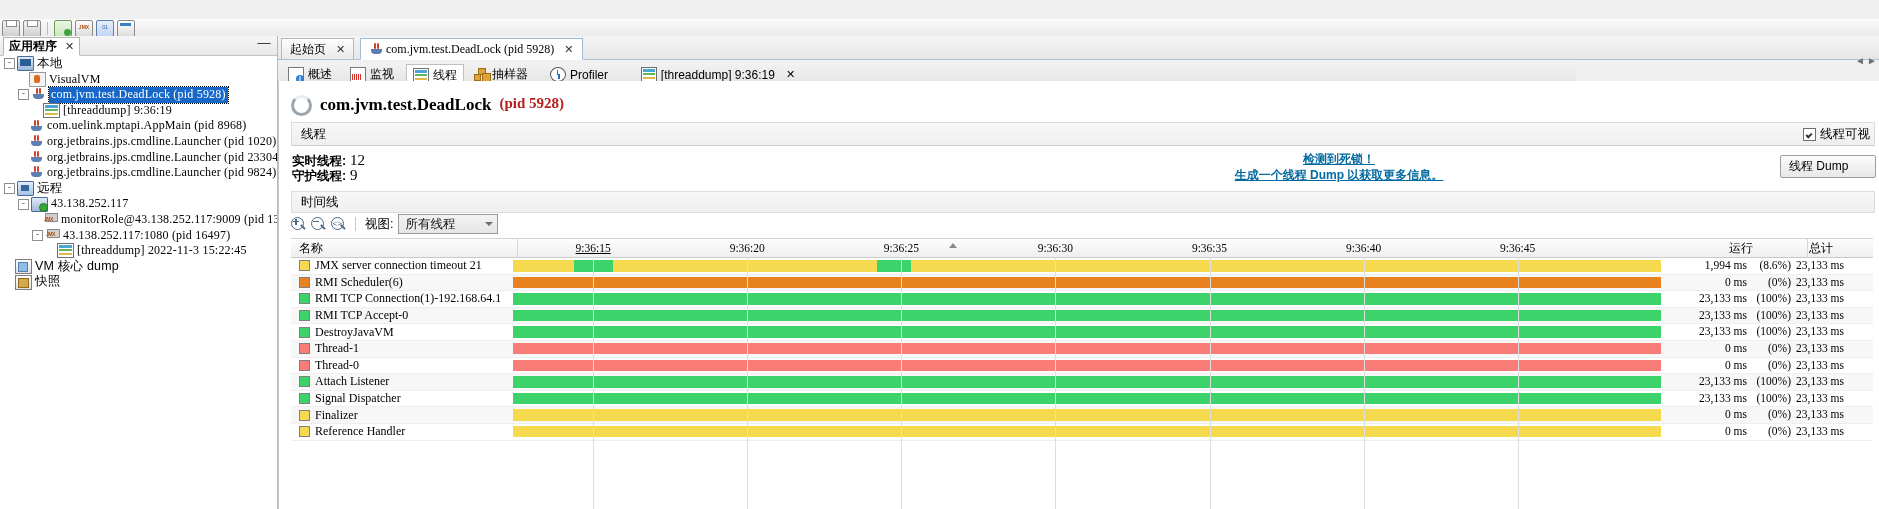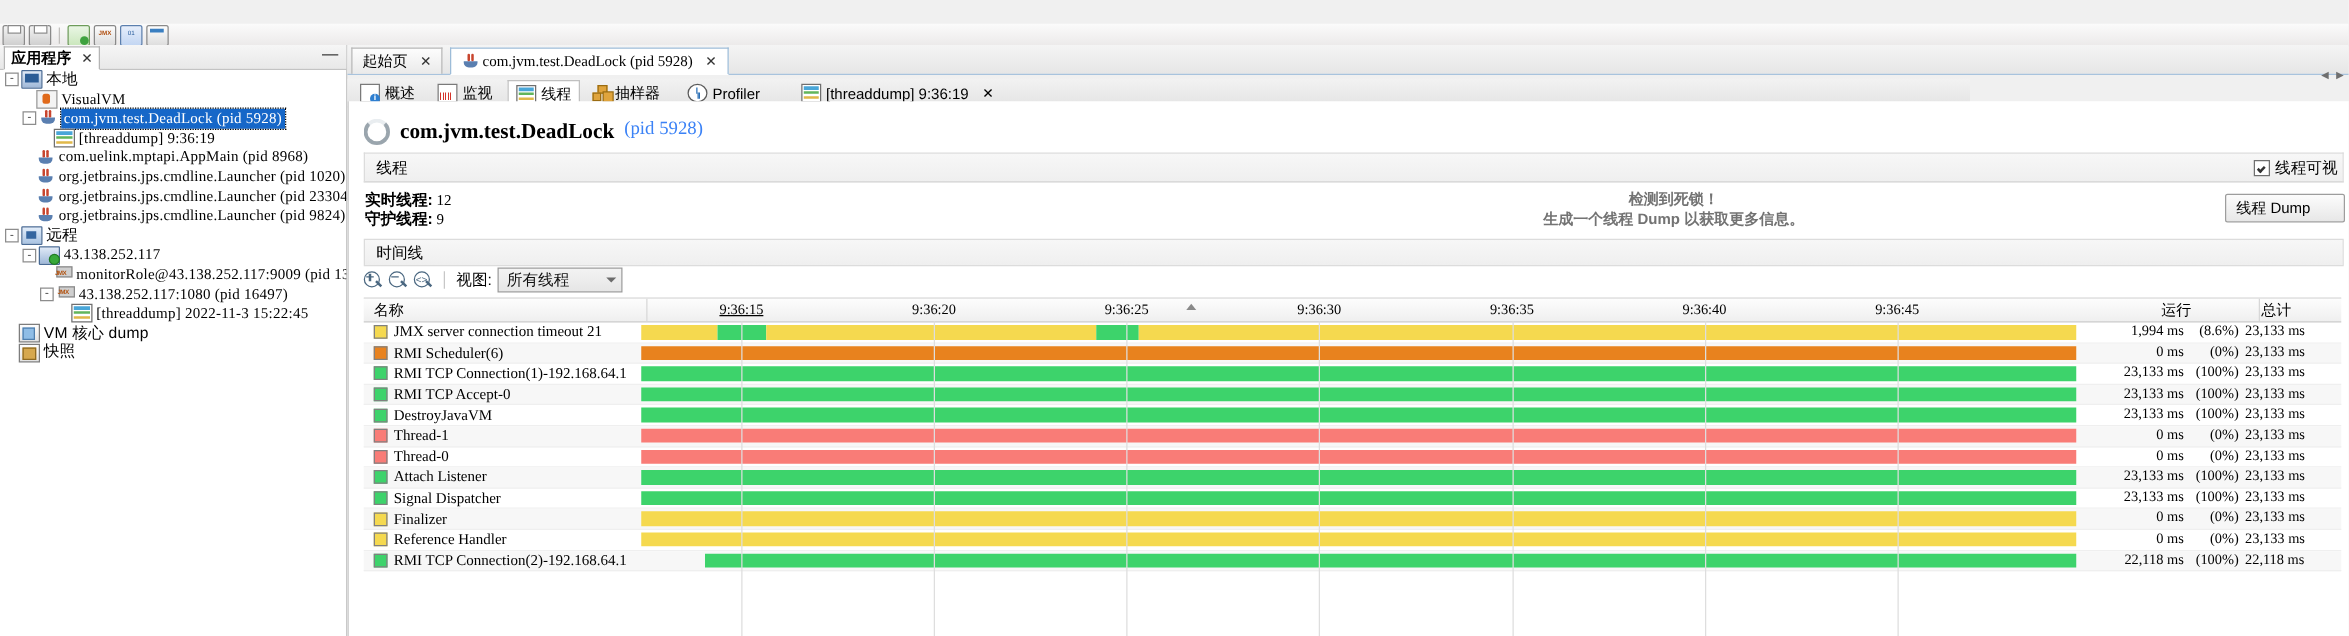--- a/index.html
+++ b/index.html
@@ -118,36 +118,36 @@
   .sico-dump:before{content:"";position:absolute;left:1px;top:1px;right:1px;height:3px;background:#49a6d8;}
   .sico-dump:after{content:"";position:absolute;left:1px;top:5px;right:1px;height:2px;background:#62b55b;
     box-shadow:0 4px 0 #e0b84a;}
 
   .content{position:absolute;left:0;top:45px;width:1601px;height:447px;background:#fff;
     border-left:1px solid #c6c6c6;}
 
   .page-title{position:absolute;left:12px;top:14px;display:flex;align-items:flex-start;gap:8px;}
   .spin{width:15px;height:15px;border:3px solid #9aa5ad;border-top-color:#e9edf0;border-radius:50%;}
   .page-title .t{font-family:"Liberation Serif","DejaVu Serif",serif;font-size:17px;font-weight:bold;}
-  .page-title .pid{font-family:"Liberation Serif","DejaVu Serif",serif;font-size:15px;font-weight:normal;color:#3b82f6;}
+  .page-title .pid{font-family:"Liberation Serif","DejaVu Serif",serif;font-size:15px;font-weight:bold;color:#b91c1c;}
 
   .section-head{position:absolute;left:12px;top:41px;width:1582px;height:22px;
     background:linear-gradient(#f7f7f7,#efefef);border:1px solid #dcdcdc;border-bottom:1px solid #d0d0d0;}
   .section-head .lbl{position:absolute;left:9px;top:3px;font-size:12.5px;}
   .chk-wrap{position:absolute;right:4px;top:3px;display:flex;align-items:center;gap:4px;font-size:12.5px;}
   .chkbox{width:11px;height:11px;border:1px solid #6f6f6f;background:#fff;position:relative;}
   .chkbox:after{content:"";position:absolute;left:2px;top:4px;width:4px;height:2px;border-left:2px solid #333;
     border-bottom:2px solid #333;transform:rotate(-45deg);}
 
   .stats{position:absolute;left:13px;top:72px;font-size:12px;}
   .stats .row{height:15px;line-height:15px;}
   .stats .k{font-weight:bold;font-size:12.5px;}
-  .stats .v{font-family:"Liberation Serif","DejaVu Serif",serif;font-size:12px;}
-
-  .deadlock{position:absolute;left:920px;top:70px;width:280px;text-align:center;color:#737373;font-weight:bold;font-size:12px;line-height:16px;}
+  .stats .v{font-family:"Liberation Serif","DejaVu Serif",serif;font-size:15px;}
+
+  .deadlock{position:absolute;left:920px;top:70px;width:280px;text-align:center;color:#0369a1;font-weight:bold;font-size:12px;line-height:16px;text-decoration:underline;}
   .deadlock .l2{font-weight:bold;}
 
   .dumpbtn{position:absolute;right:4px;top:74px;height:21px;min-width:78px;padding:0 8px;
     background:linear-gradient(#fcfcfc,#e7e7e7);border:1px solid #9d9d9d;border-radius:2px;
     display:flex;align-items:center;gap:4px;font-size:12px;}
 
   .timeline-head{position:absolute;left:12px;top:110px;width:1582px;height:20px;
     background:linear-gradient(#f7f7f7,#efefef);border:1px solid #dcdcdc;}
   .timeline-head .lbl{position:absolute;left:9px;top:2px;font-size:12.5px;}
 
@@ -527,29 +527,20 @@
             </div>
             <div class="trow-t">
               <div class="cell-name">
                 <span class="swatch" style="background: rgb(245, 217, 79);"></span>
                 <span>Reference Handler</span>
               </div>
               <div class="bar" style="left: 222px; width: 1148px; background: rgb(245, 217, 79);"></div>
               <div class="cell-run"><span>0 ms</span><span class="pct">(0%)</span></div>
               <div class="cell-tot">23,133 ms</div>
             </div>
-            <div class="trow-t alt">
-              <div class="cell-name">
-                <span class="swatch" style="background: rgb(61, 211, 107);"></span>
-                <span>RMI TCP Connection(2)-192.168.64.1</span>
-              </div>
-              <div class="bar" style="left: 272.512px; width: 1097.49px; background: rgb(61, 211, 107);"></div>
-              <div class="cell-run"><span>22,118 ms</span><span class="pct">(100%)</span></div>
-              <div class="cell-tot">22,118 ms</div>
-            </div>
           </div>
       <div class="vline" style="left: 302px;"></div>
           <div class="vline" style="left: 456px;"></div>
           <div class="vline" style="left: 610px;"></div>
           <div class="vline" style="left: 764px;"></div>
           <div class="vline" style="left: 919px;"></div>
           <div class="vline" style="left: 1073px;"></div>
           <div class="vline" style="left: 1227px;"></div>
         </div>
 

